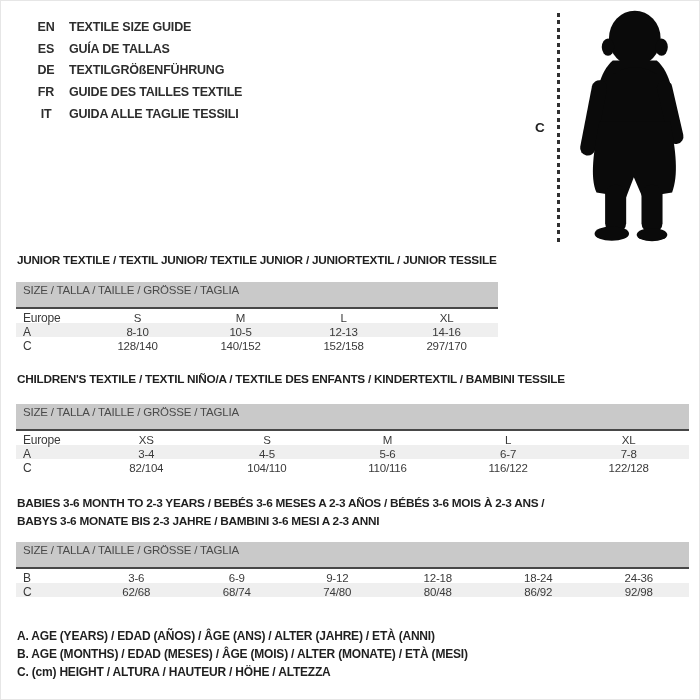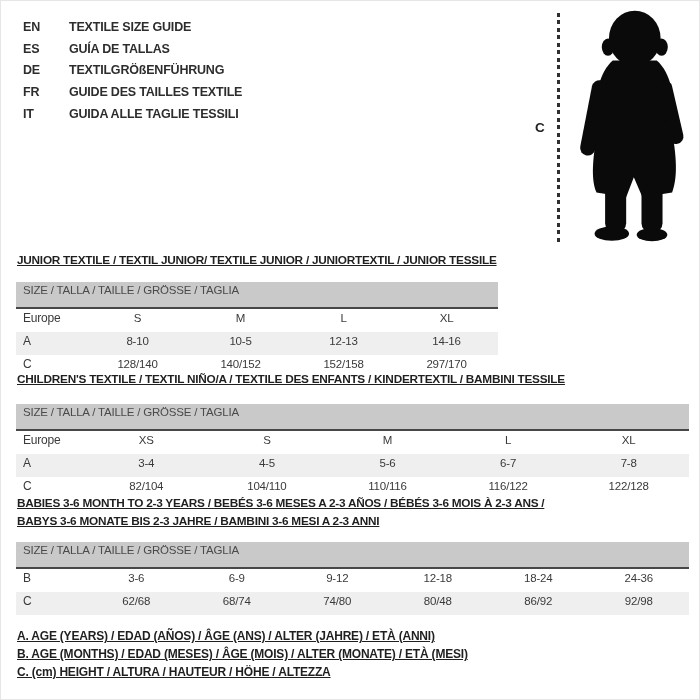--- a/index.html
+++ b/index.html
@@ -17,47 +17,47 @@
   .canvas{
     position:relative;
     width:700px;height:700px;
     background:#fff;
     border:1px solid #e6e6e6;
     overflow:hidden;
     color:var(--text);
   }
   
   .lang-block{position:absolute;left:22px;top:16px;}
-  .lang-row{display:flex;line-height:21.7px;font-weight:bold;font-size:12.5px;letter-spacing:-0.2px;color:#2d2d2d;}
+  .lang-row{display:flex;line-height:21.7px;font-weight:bold;font-size:12.5px;letter-spacing:-0.2px;color:#2d2d2d;text-align:center;}
   .lang-code{width:46px;flex:0 0 46px;}
   
   .measure-line{
     position:absolute;left:556px;top:12px;width:2.5px;height:230px;
     background:repeating-linear-gradient(to bottom,#2f2f2f 0 4px,transparent 4px 7.5px);
   }
   .c-label{position:absolute;left:534px;top:119px;font-weight:bold;font-size:13.5px;color:#222;}
   .baby{position:absolute;left:562px;top:5px;width:134px;height:240px;}
   .baby svg{width:100%;height:100%;}
   
-  .tbl-title{position:absolute;left:16px;font-weight:bold;font-size:11.8px;letter-spacing:-0.25px;color:#1f1f1f;line-height:17.5px;white-space:nowrap;text-decoration:underline;}
+  .tbl-title{position:absolute;left:16px;font-weight:bold;font-size:11.8px;letter-spacing:-0.25px;color:#1f1f1f;line-height:17.5px;white-space:nowrap;}
   .size-table{position:absolute;left:15px;}
   .st-header{
     background:var(--header-band);
     height:25px;line-height:17px;
     font-size:11.5px;color:#4a4a4a;letter-spacing:-0.2px;
     padding-left:7px;
   }
   .st-rule{height:2px;background:var(--rule);}
-  .st-row{display:flex;height:23px;line-height:18.5px;font-size:11.5px;color:#3a3a3a;letter-spacing:-0.2px;}
+  .st-row{display:flex;height:14px;line-height:18.5px;font-size:11.5px;color:#3a3a3a;letter-spacing:-0.2px;}
   .st-row.shaded{background:var(--row-alt);}
   .st-label{flex:0 0 70px;padding-left:7px;font-size:12px;}
   .st-cell{flex:1;text-align:center;}
   
   .legend{position:absolute;left:16px;top:626px;}
-  .legend-line{font-weight:bold;font-size:12px;letter-spacing:-0.2px;line-height:18.2px;color:#1f1f1f;white-space:nowrap;text-decoration:underline;}
+  .legend-line{font-weight:bold;font-size:12px;letter-spacing:-0.2px;line-height:18.2px;color:#1f1f1f;white-space:nowrap;}
 </style>
 </head>
 <body>
 
 <div class="canvas">
 
   <div class="lang-block">
     <div class="lang-row">
       <span class="lang-code">EN</span>
       <span class="lang-label">TEXTILE SIZE GUIDE</span>

